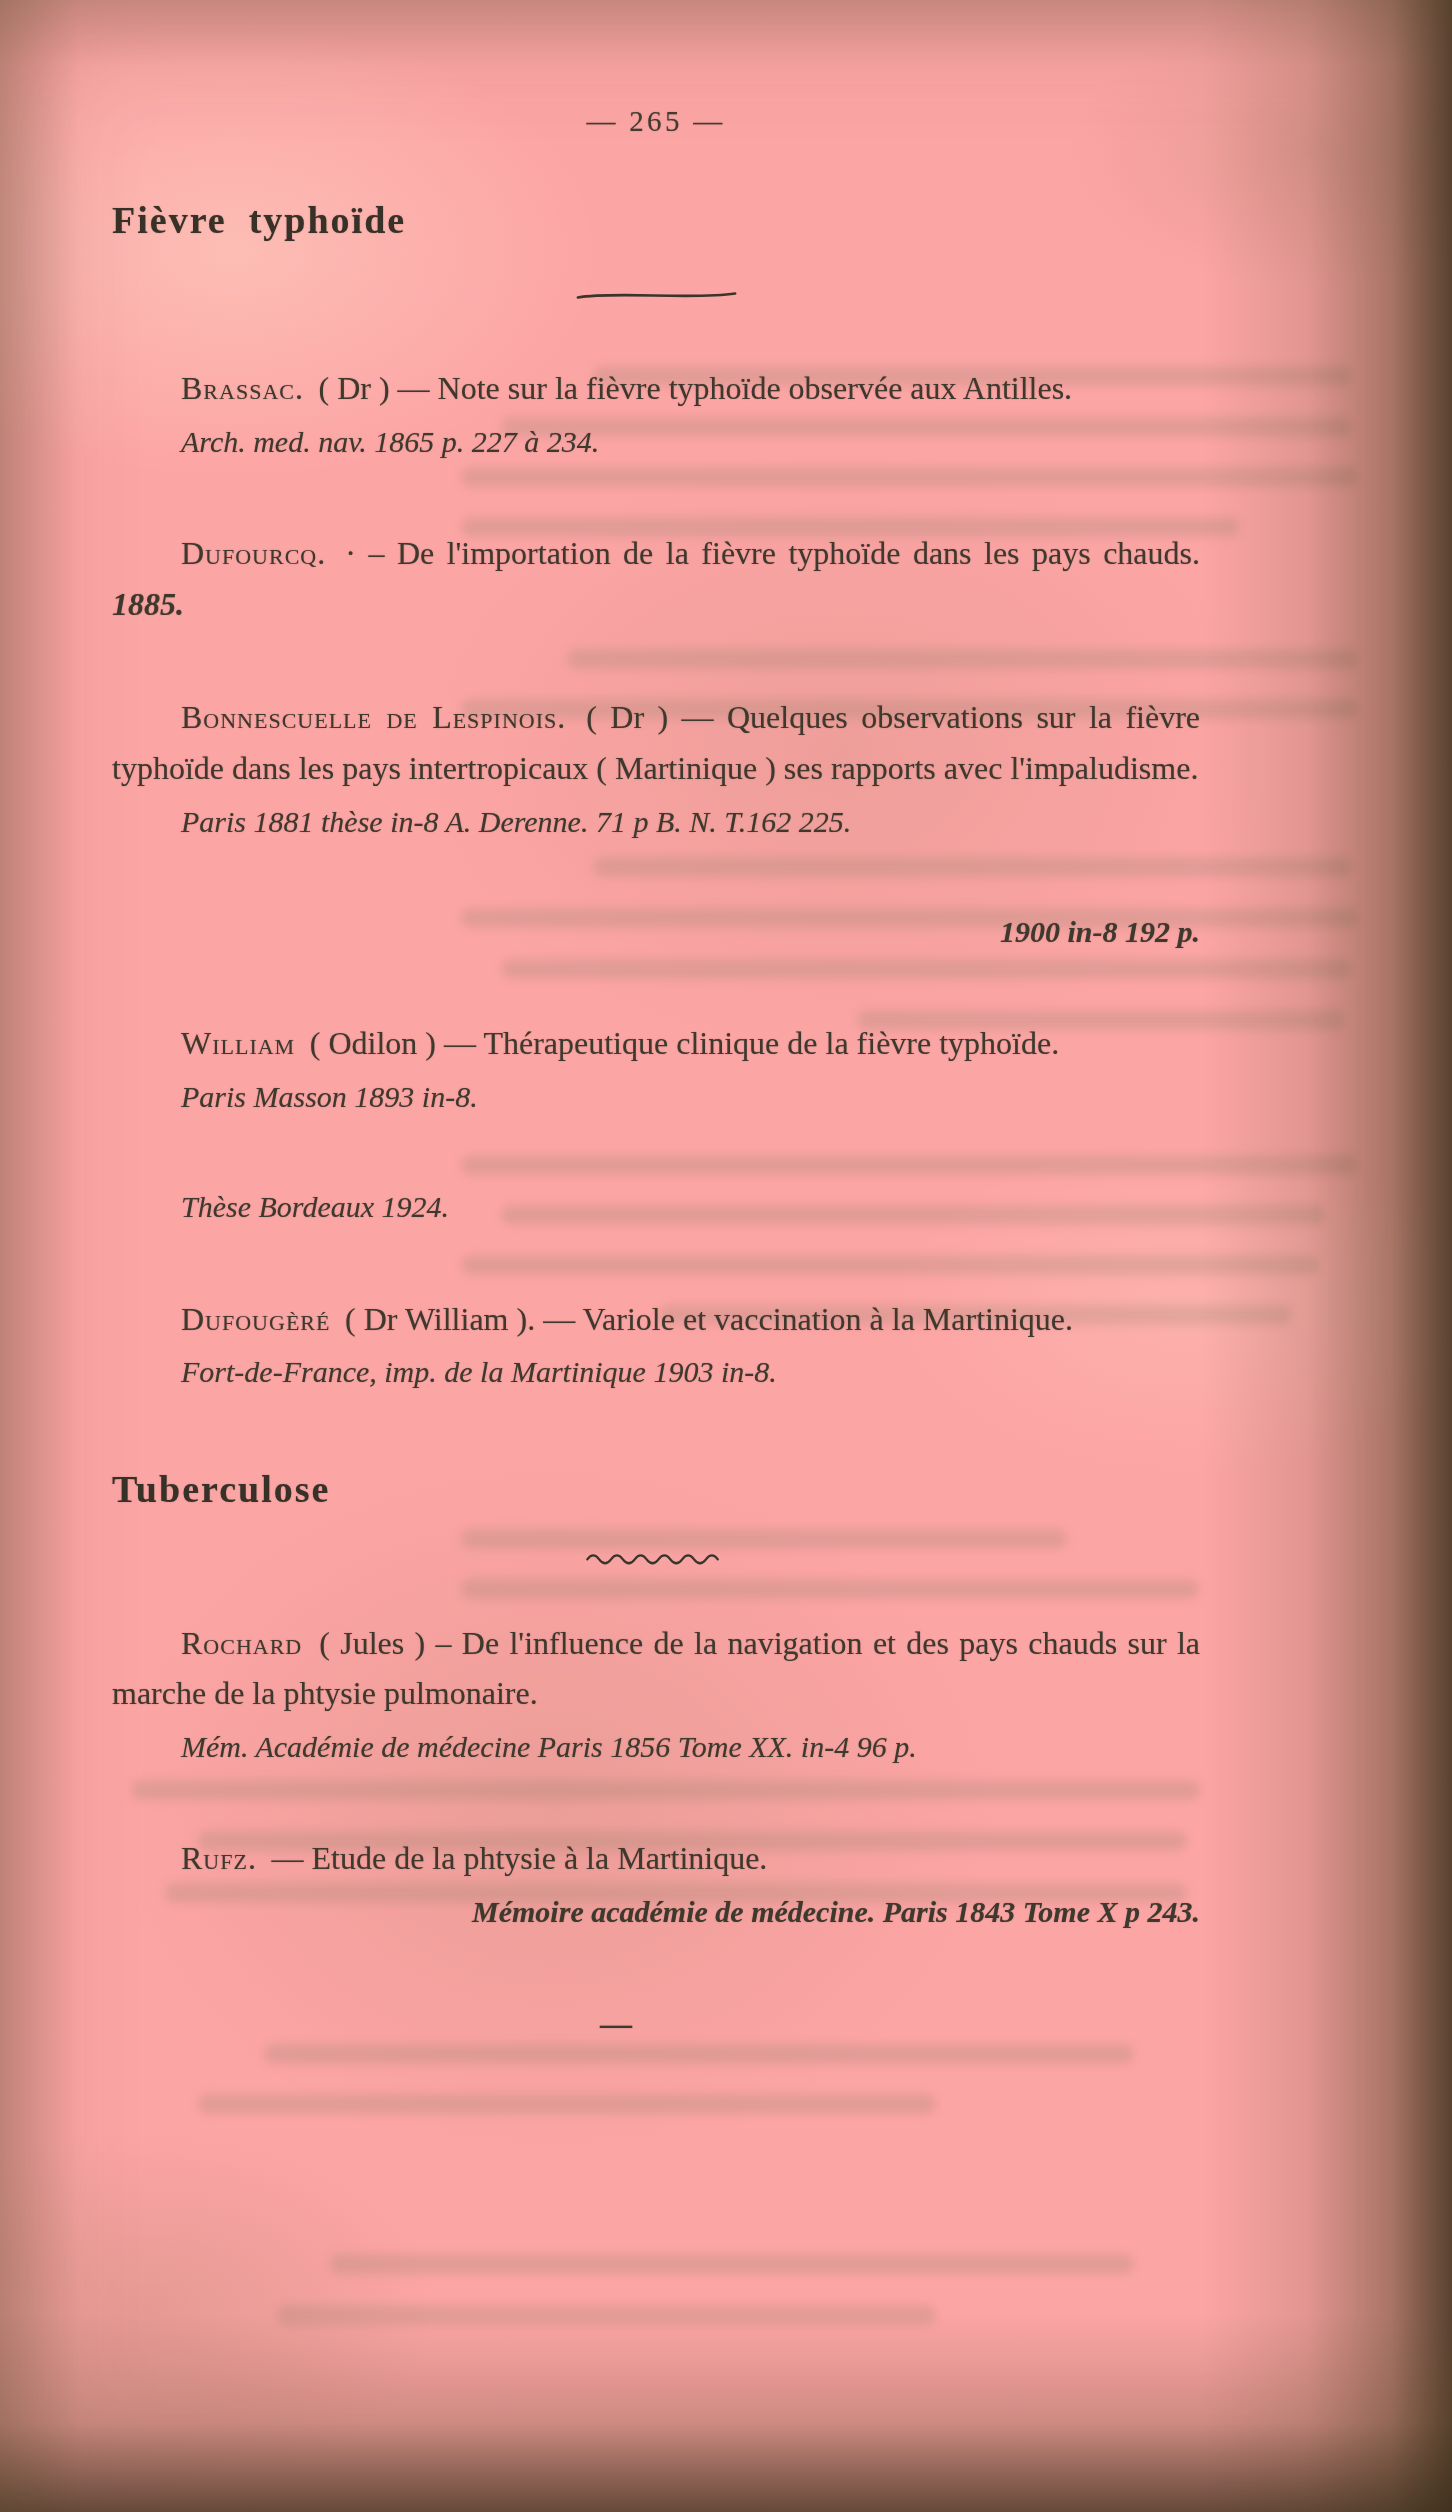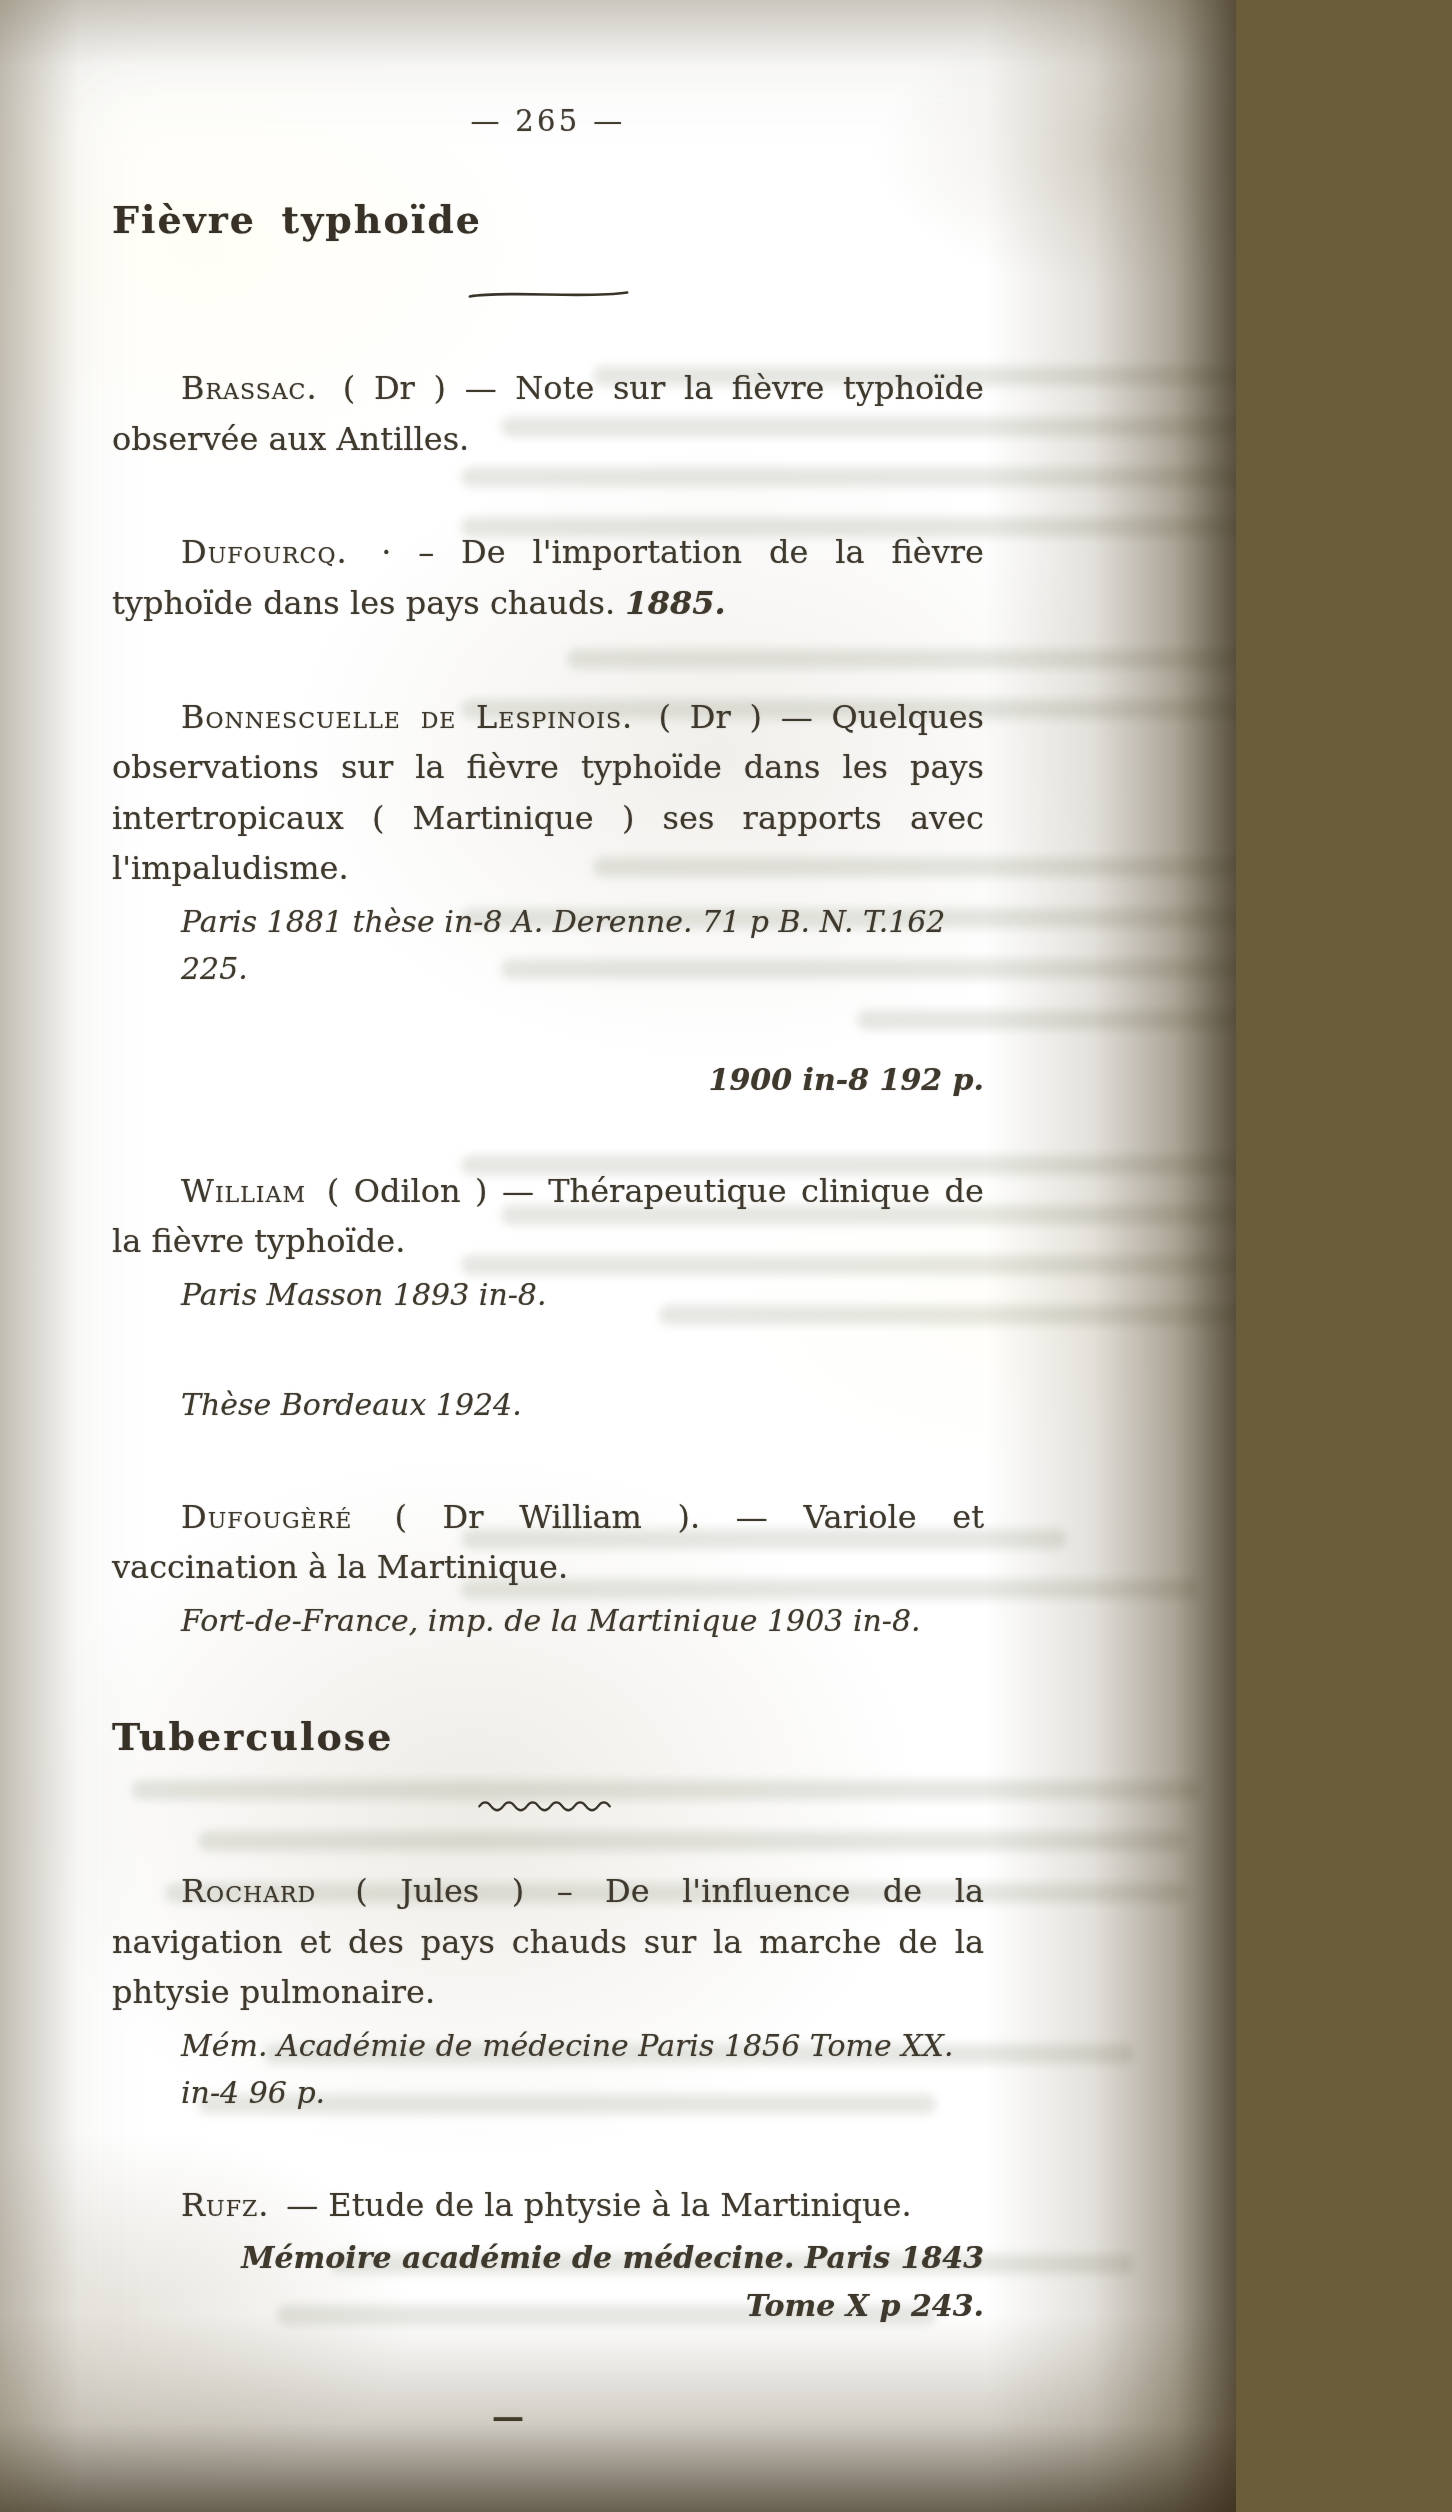--- a/index.html
+++ b/index.html
@@ -3,24 +3,25 @@
 <meta charset="utf-8">
 <style>
   * { margin: 0; padding: 0; box-sizing: border-box; }
   html, body { width: 1452px; height: 2512px; }
   body {
     font-family: "DejaVu Serif", "Liberation Serif", serif;
     background: #6b5c3a;
   }
   .page {
     position: relative;
-    width: 1236px;
+    width: 1452px;
     height: 2512px;
-    background: #ffffff;
+    background: #fca5a5;
     overflow: hidden;
+    font-family: Liberation Serif, serif;
   }
   
   .texture {
     position: absolute; inset: 0; z-index: 1;
     background:
       radial-gradient(ellipse 593px 369px at 16% 10%, rgba(255,250,222,0.28), transparent 62%),
       radial-gradient(ellipse 659px 475px at 58% 30%, rgba(118,98,58,0.10), transparent 65%),
       radial-gradient(ellipse 725px 567px at 38% 72%, rgba(124,104,62,0.13), transparent 62%),
       radial-gradient(ellipse 501px 283px at 82% 52%, rgba(255,248,218,0.14), transparent 60%),
       radial-gradient(ellipse 448px 277px at 10% 92%, rgba(110,92,52,0.16), transparent 65%),
@@ -131,20 +132,21 @@
       <svg class="orn" width="165" height="13" viewBox="0 0 250 20">
         <path d="M4 13 C 62 3, 180 17, 246 7" stroke="#3a342a" stroke-width="4" fill="none" stroke-linecap="round"></path>
       </svg>
     </div>
 
     <div class="block">
       <p class="entry">
         <span class="sc">Brassac.</span>
         <span>( Dr ) — Note sur la fièvre typhoïde observée aux Antilles.</span>
       </p>
+      <p class="ref">Arch. med. nav. 1865 p. 227 à 234.</p>
     </div>
 
     <div class="block">
       <p class="entry">
         <span class="sc">Dufourcq.</span>
         <span>· – De l'importation de la fièvre typhoïde dans les pays chauds.</span>
         <span class="em">1885.</span>
       </p>
     </div>
 

